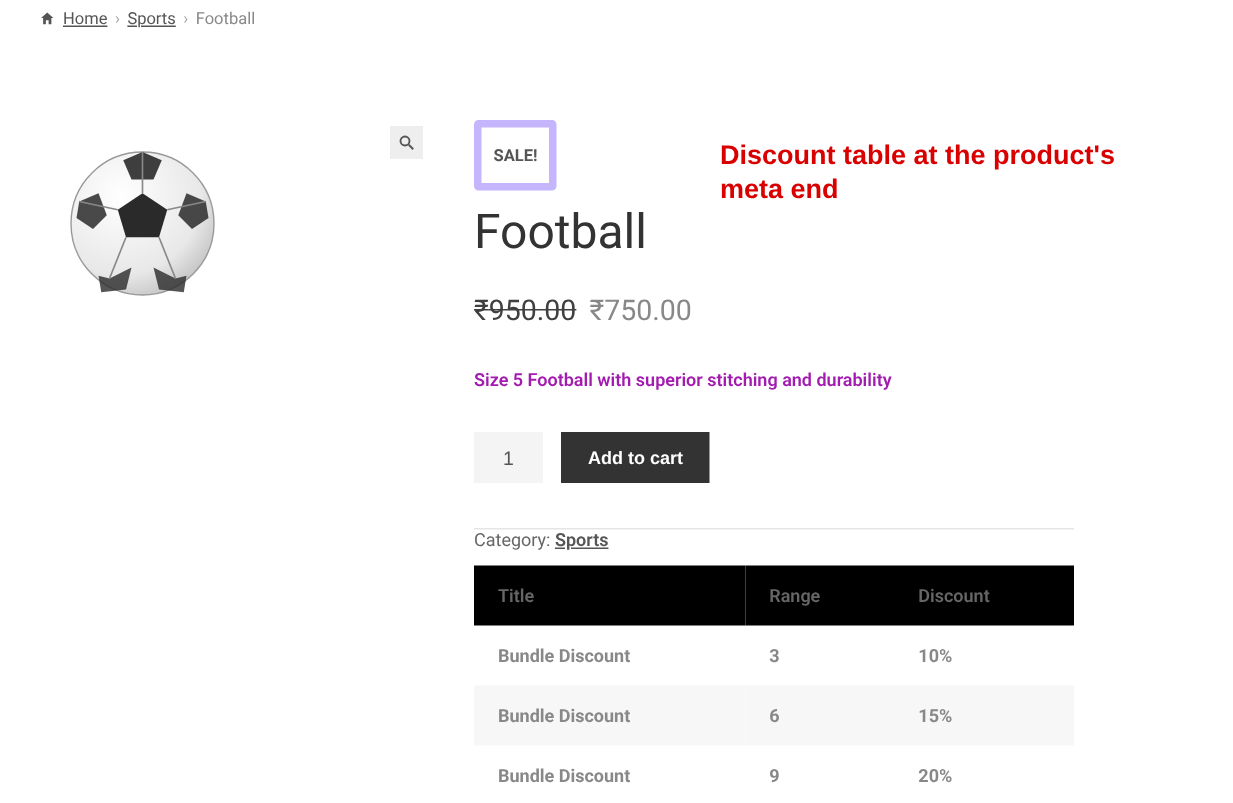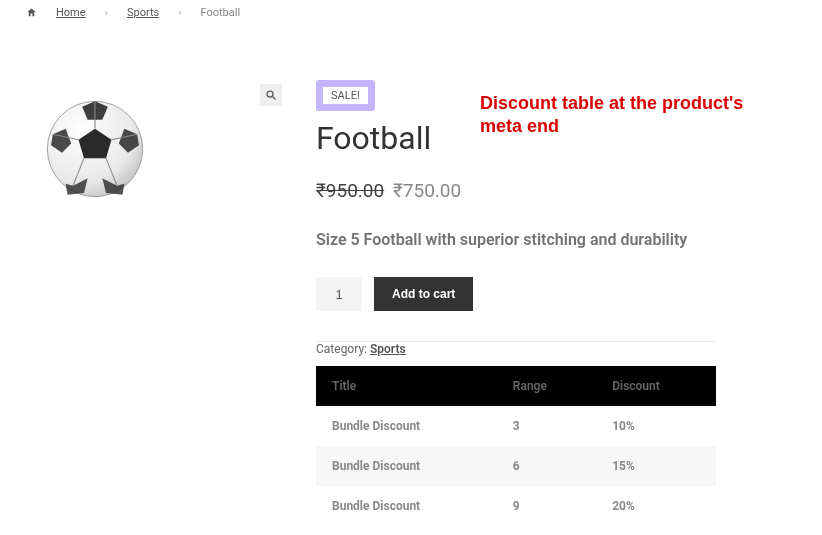--- a/index.html
+++ b/index.html
@@ -10,21 +10,21 @@
     height: 535px;
     background: #fff;
     position: relative;
   }
   .breadcrumb {
     padding: 6px 26px;
     font-size: 11px;
     color: #888;
     display: flex;
     align-items: center;
-    gap: 17px;
+    gap: 3px;
   }
   .breadcrumb a { color: #555; text-decoration: underline; }
   .breadcrumb .sep { color: #aaa; margin: 0 2px; }
   .breadcrumb .current { color: #888; text-decoration: none; }
   .home-icon {
     width: 11px; height: 11px;
     display: inline-block;
     vertical-align: middle;
     margin-right: 2px;
   }
@@ -50,44 +50,44 @@
   .product-image {
     width: 110px; height: 110px;
     margin: 14px 0 0 14px;
   }
   .detail-col {
     flex: 1;
     max-width: 400px;
   }
   .sale-badge {
     display: inline-block;
-    border: 7px solid #c4b5fd;
-    padding: 2px 8px;
+    border: 5px solid #c4b5fd;
+    padding: 12px 8px;
     font-size: 11px;
-    font-weight: 400;
+    font-weight: 700;
     color: #555;
     border-radius: 3px;
     margin-bottom: 8px;
   }
   .product-title {
     font-size: 32px;
     font-weight: 400;
     color: #333;
     margin-bottom: 22px;
   }
   .price-line {
     font-size: 19px;
     color: #888;
     margin-bottom: 28px;
   }
   .old-price { text-decoration: line-through; color: #404040; margin-right: 4px; }
   .new-price { color: #888; }
   .short-desc {
-    font-size: 16px;
-    color: #737373;
+    font-size: 12px;
+    color: #a21caf;
     font-weight: 600;
     margin-bottom: 28px;
     margin-top: 28px;
   }
   .cart-row { display: flex; gap: 12px; margin-bottom: 30px; }
   .qty-input {
     width: 46px; height: 34px;
     border: none;
     background: #f4f4f4;
     text-align: center;

